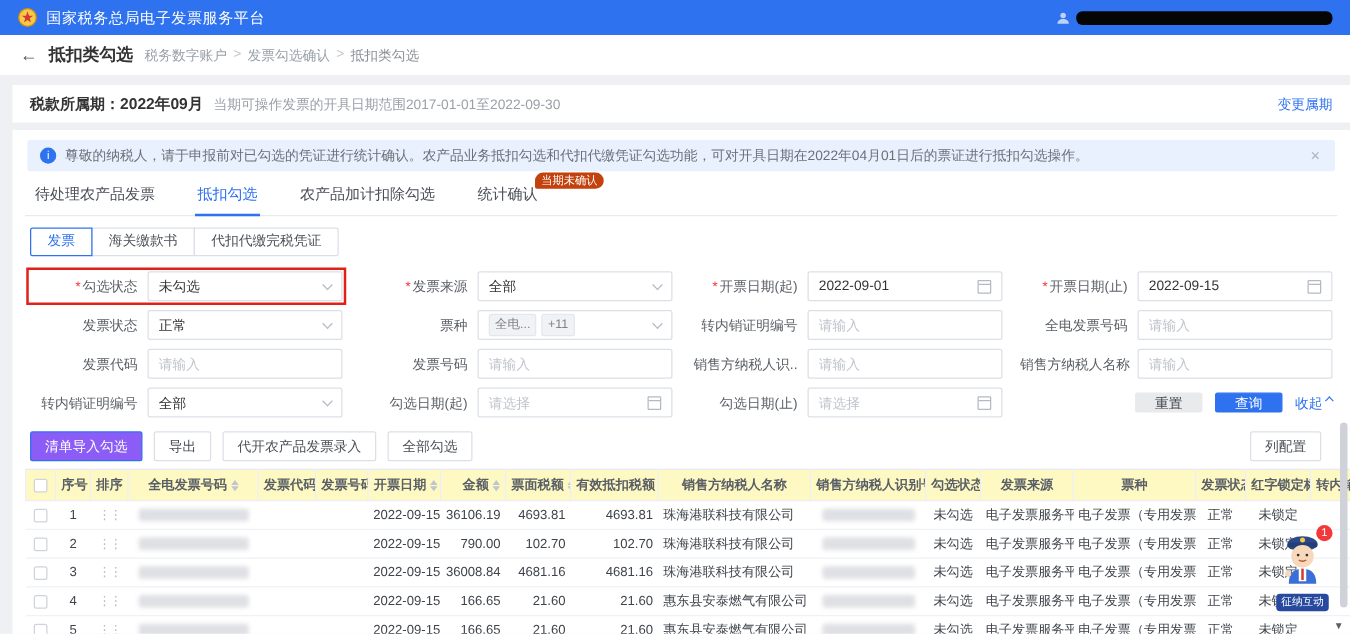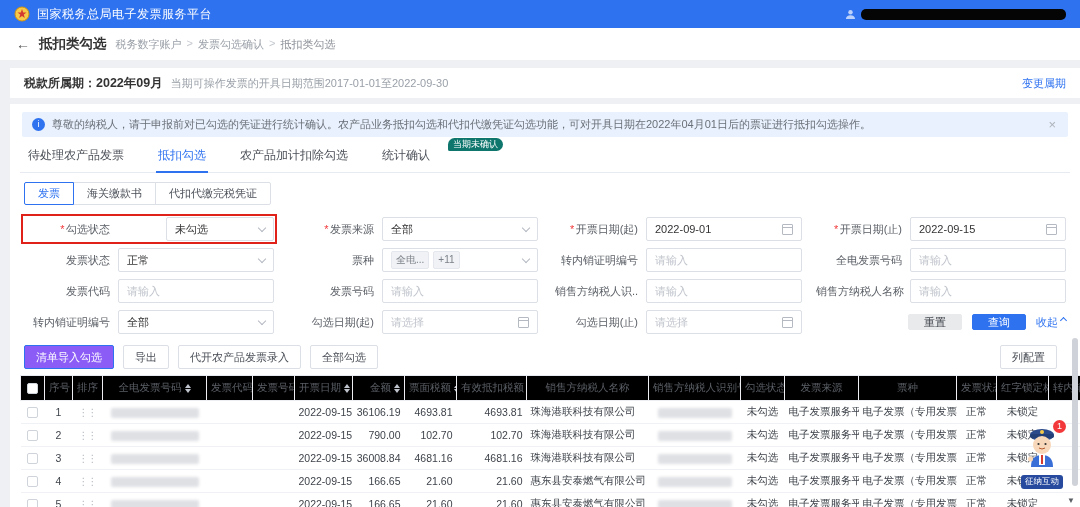--- a/index.html
+++ b/index.html
@@ -34,31 +34,31 @@
   
   .banner { background:#e8f1fd; border-radius:2px; display:flex; align-items:center; padding:5px 10px; margin:2px 2px 6px 2px; }
   .info-ico { width:13px; height:13px; border-radius:50%; background:#2e72f0; color:#fff; font-size:9px; line-height:13px; text-align:center; flex:0 0 13px; font-style:normal; }
   .banner .txt { font-size:11px; color:#6b7078; margin-left:7px; flex:1; }
   .banner .close { color:#aeb3ba; font-size:13px; cursor:pointer; padding:0 2px; }
   
   .tabs { display:flex; gap:30px; border-bottom:1px solid #e7eaf0; padding:0 6px; height:30px; align-items:flex-end; }
   .tab { position:relative; padding:0 2px 8px 2px; font-size:12px; color:#4a4f57; cursor:pointer; }
   .tab.active { color:#2e72f0; }
   .tab.active::after { content:""; position:absolute; left:0; right:0; bottom:-1px; height:2px; background:#2e72f0; }
-  .tab-badge { position:absolute; top:-9px; left:calc(100% - 4px); background:#0f766e; color:#fff; font-size:9px; line-height:13px; padding:0 5px; border-radius:8px 8px 8px 2px; white-space:nowrap;margin-left:20px; }
+  .tab-badge { position:absolute; top:-9px; left:calc(100% - 4px); background:#c2410c; color:#fff; font-size:9px; line-height:13px; padding:0 5px; border-radius:8px 8px 8px 2px; white-space:nowrap; }
   
   .subtabs { display:flex; margin:9px 0 4px 4px; }
   .subtab { border:1px solid #dcdfe6; background:#fff; color:#4a4f57; font-size:11px; height:23px; line-height:21px; padding:0 13px; cursor:pointer; margin-left:-1px; }
   .subtab:first-child { margin-left:0; border-radius:2px 0 0 2px; }
   .subtab:last-child { border-radius:0 2px 2px 0; }
   .subtab.active { border-color:#2e72f0; color:#2e72f0; z-index:1; position:relative; }
   
   .filters { display:grid; grid-template-columns:repeat(4,1fr); gap:7px 14px; padding:8px 4px 6px 4px; }
   .field { display:flex; align-items:center; position:relative; }
-  .field.highlight { outline:2px solid #e0211a; outline-offset:1px;gap:48px; }
+  .field.highlight { outline:2px solid #e0211a; outline-offset:1px; }
   .lbl { width:94px; text-align:right; font-size:11px; color:#5a5f66; padding-right:8px; white-space:nowrap; flex:0 0 94px; }
   .star { color:#f2383a; margin-right:2px; }
   .ctrl { flex:1; height:24px; border:1px solid #dcdfe6; border-radius:2px; display:flex; align-items:center; padding:0 8px; font-size:11px; color:#333; background:#fff; min-width:0; }
   .ctrl .ph { color:#c0c4cc;font-family:Liberation Mono, monospace; }
   .caret { margin-left:auto; width:6px; height:6px; border-right:1.4px solid #b4b9c2; border-bottom:1.4px solid #b4b9c2; transform:rotate(45deg); flex:0 0 6px; margin-top:-3px; }
   .caret-up { display:inline-block; width:5px; height:5px; border-right:1.4px solid #2e72f0; border-bottom:1.4px solid #2e72f0; transform:rotate(-135deg); margin-left:3px; margin-top:3px; }
   .cal { margin-left:auto; width:11px; height:11px; border:1px solid #b4b9c2; border-radius:1px; position:relative; flex:0 0 11px; }
   .cal::before { content:""; position:absolute; top:2.5px; left:0; right:0; height:1px; background:#b4b9c2; }
   .chip { background:#f0f2f5; border:1px solid #e4e7ed; border-radius:2px; padding:0 4px; font-size:10px; color:#7d828a; margin-right:4px; line-height:16px; white-space:nowrap; }
   .actions-cell { display:flex; justify-content:flex-end; align-items:center; gap:10px; }
@@ -66,21 +66,21 @@
   .btn.gray { background:#e9eaec; border-color:#e9eaec; color:#3f444b; }
   .btn.primary { background:#2e72f0; border-color:#2e72f0; color:#fff; }
   .link { color:#2e72f0; font-size:11px; cursor:pointer; display:inline-flex; align-items:flex-start; }
   
   .toolbar { display:flex; align-items:center; padding:5px 4px 6px 4px; }
   .tbtn { height:24px; padding:0 11px; font-size:11px; border:1px solid #dcdfe6; border-radius:2px; background:#fff; color:#4a4f57; margin-right:9px; cursor:pointer; }
   .tbtn.primary { background:#8b5cf6; border-color:#2e72f0; color:#fff; }
   .colcfg { margin-left:auto; }
   
   table { width:100%; border-collapse:collapse; table-layout:fixed; }
-  th { background:#000000; color:#5a5f66; font-weight:normal; font-size:10.5px; height:25px; border:1px solid #eceef2; border-top:1px solid #e7eaf0; padding:0 4px; white-space:nowrap; overflow:hidden; }
+  th { background:#fef9c3; color:#5a5f66; font-weight:bold; font-size:10.5px; height:25px; border:1px solid #eceef2; border-top:1px solid #e7eaf0; padding:0 4px; white-space:nowrap; overflow:hidden; }
   td { font-size:10.5px; color:#3f444b; height:23px; border-bottom:1px solid #f0f1f4; padding:0 4px; white-space:nowrap; overflow:hidden; }
   td.num, th.num { text-align:right; }
   td.ctr, th.ctr { text-align:center; }
   .sort { display:inline-flex; flex-direction:column; margin-left:3px; vertical-align:middle; gap:1px; }
   .sort i { width:0; height:0; border-left:3px solid transparent; border-right:3px solid transparent; display:block; }
   .sort .up { border-bottom:4px solid #c0c4cc; }
   .sort .down { border-top:4px solid #c0c4cc; }
   .cb { width:11px; height:11px; border:1px solid #cfd3da; border-radius:2px; background:#fff; display:inline-block; vertical-align:middle; }
   .drag { color:#b6bac1; font-size:10px; letter-spacing:-1px; cursor:grab; }
   .blur-block { display:inline-block; height:10px; border-radius:2px; background:#dfe0e4; filter:blur(1.6px); vertical-align:middle; }

